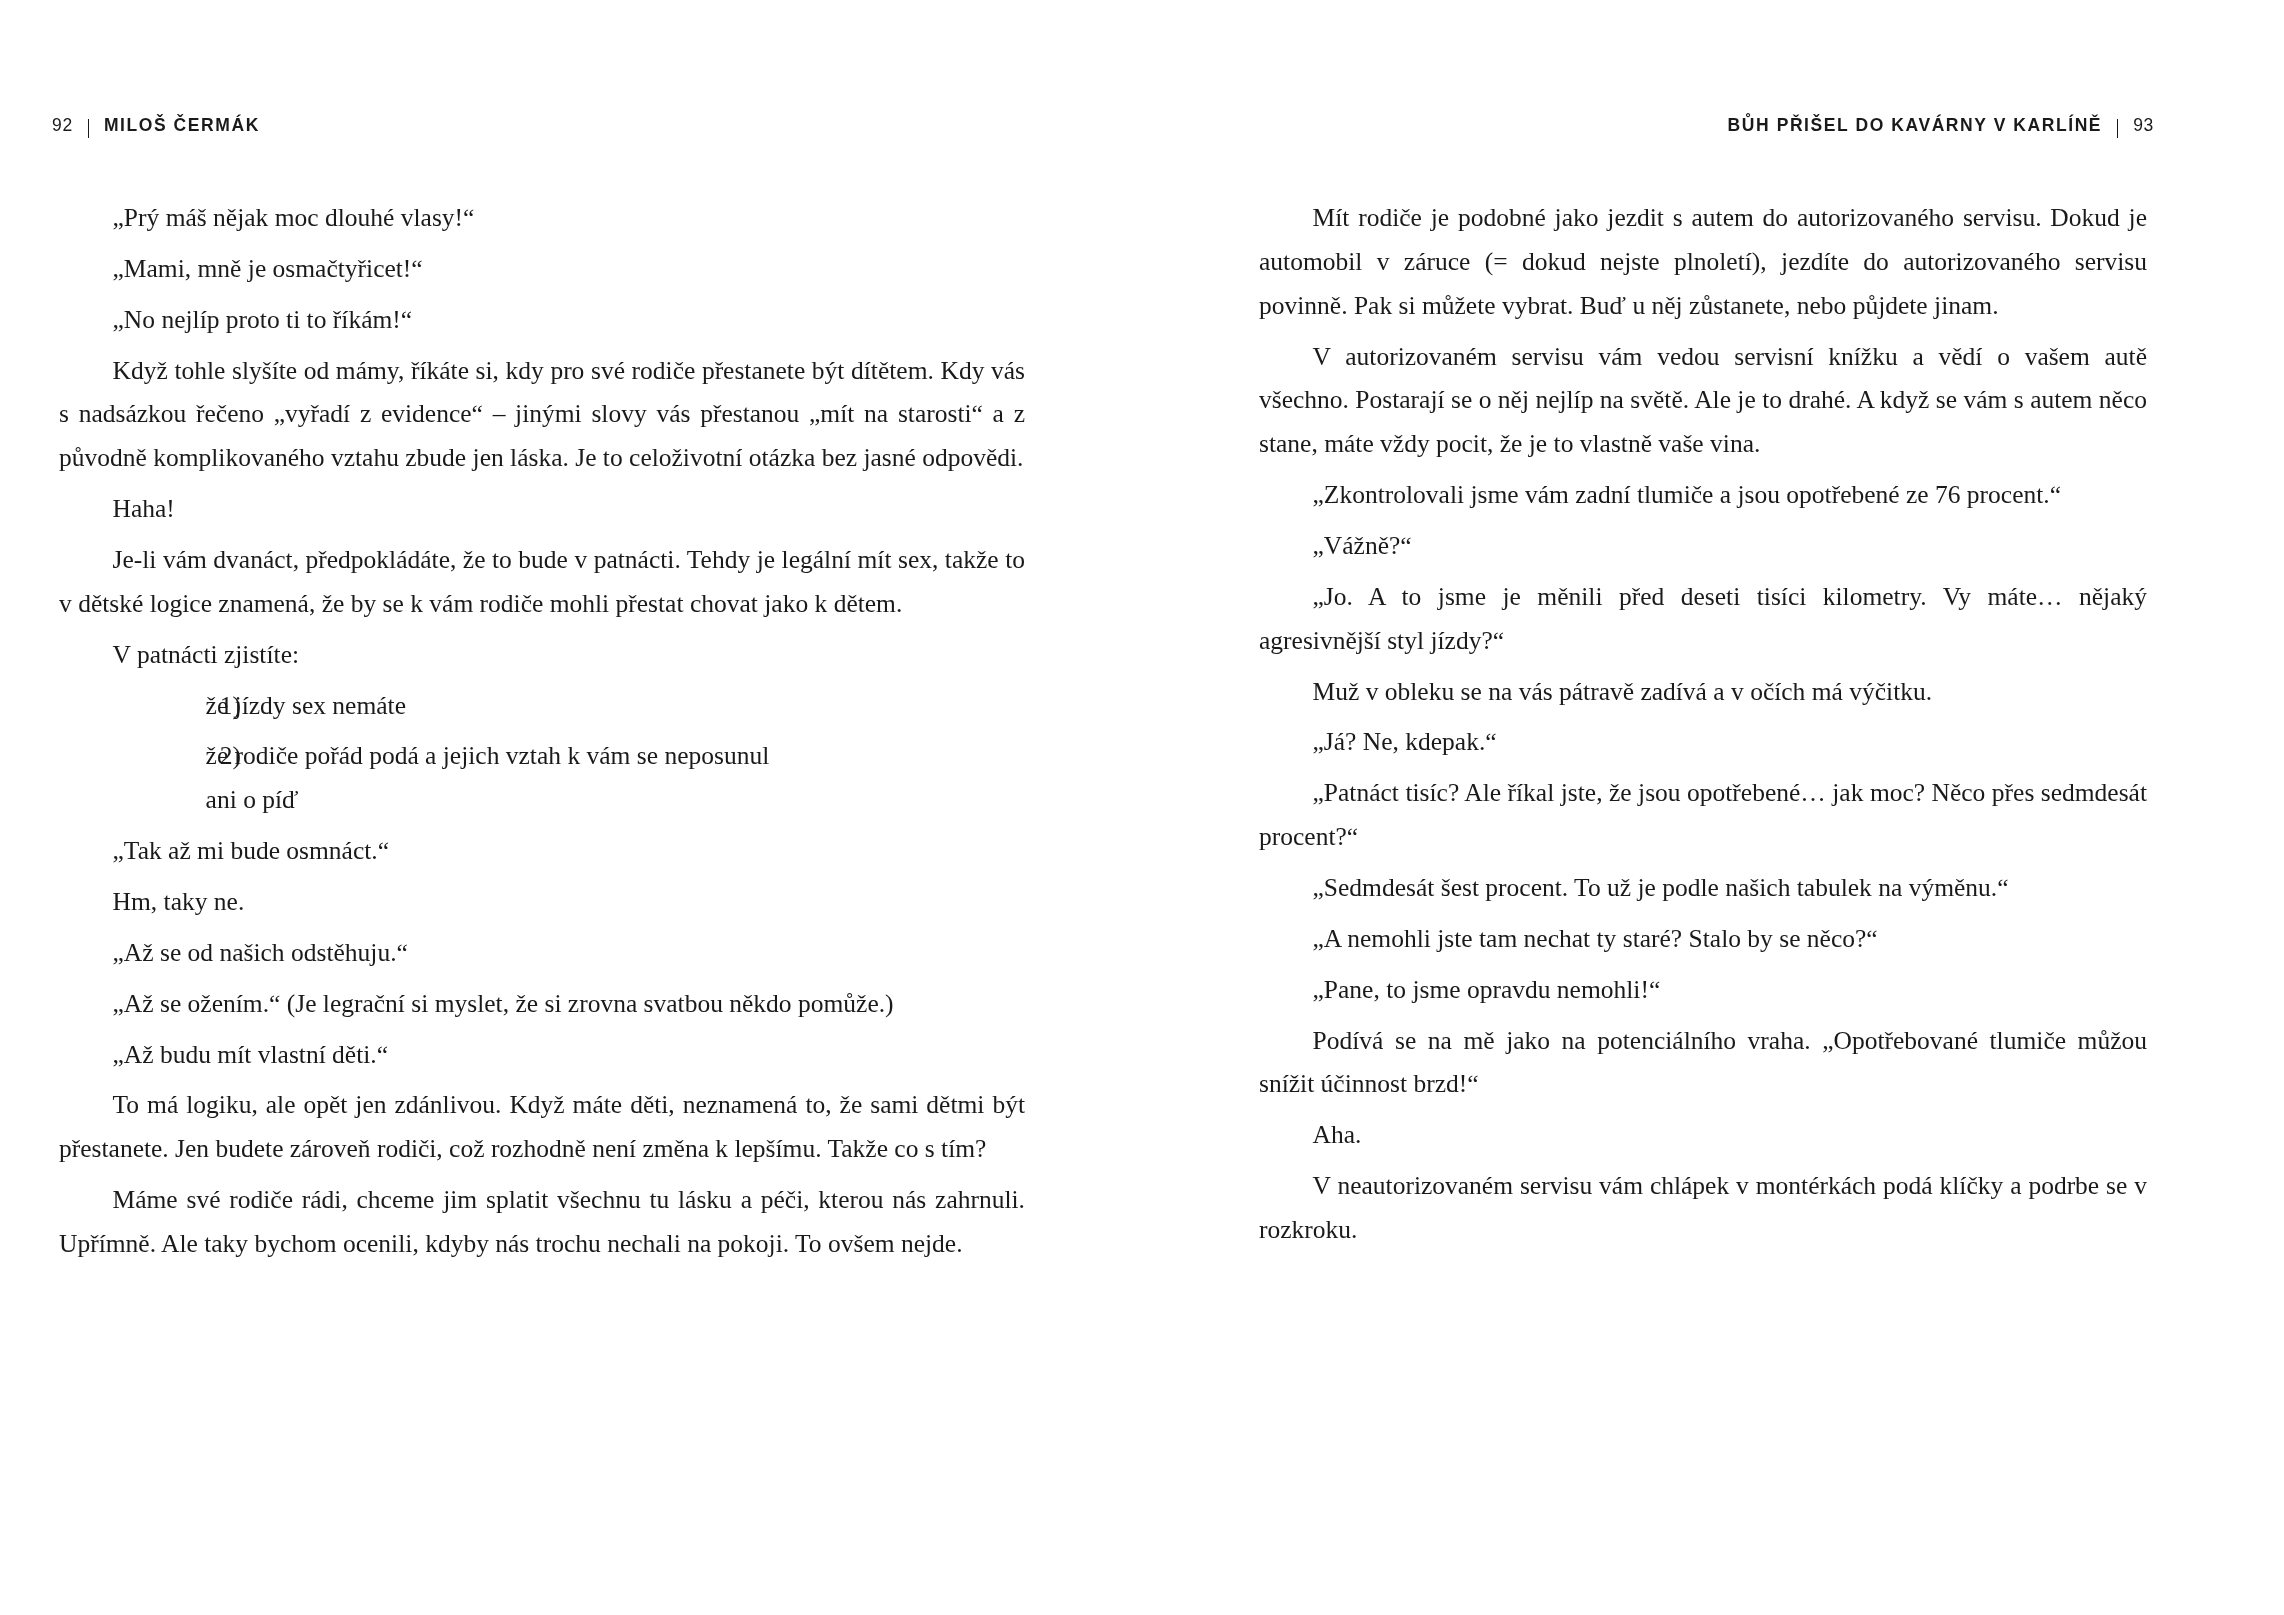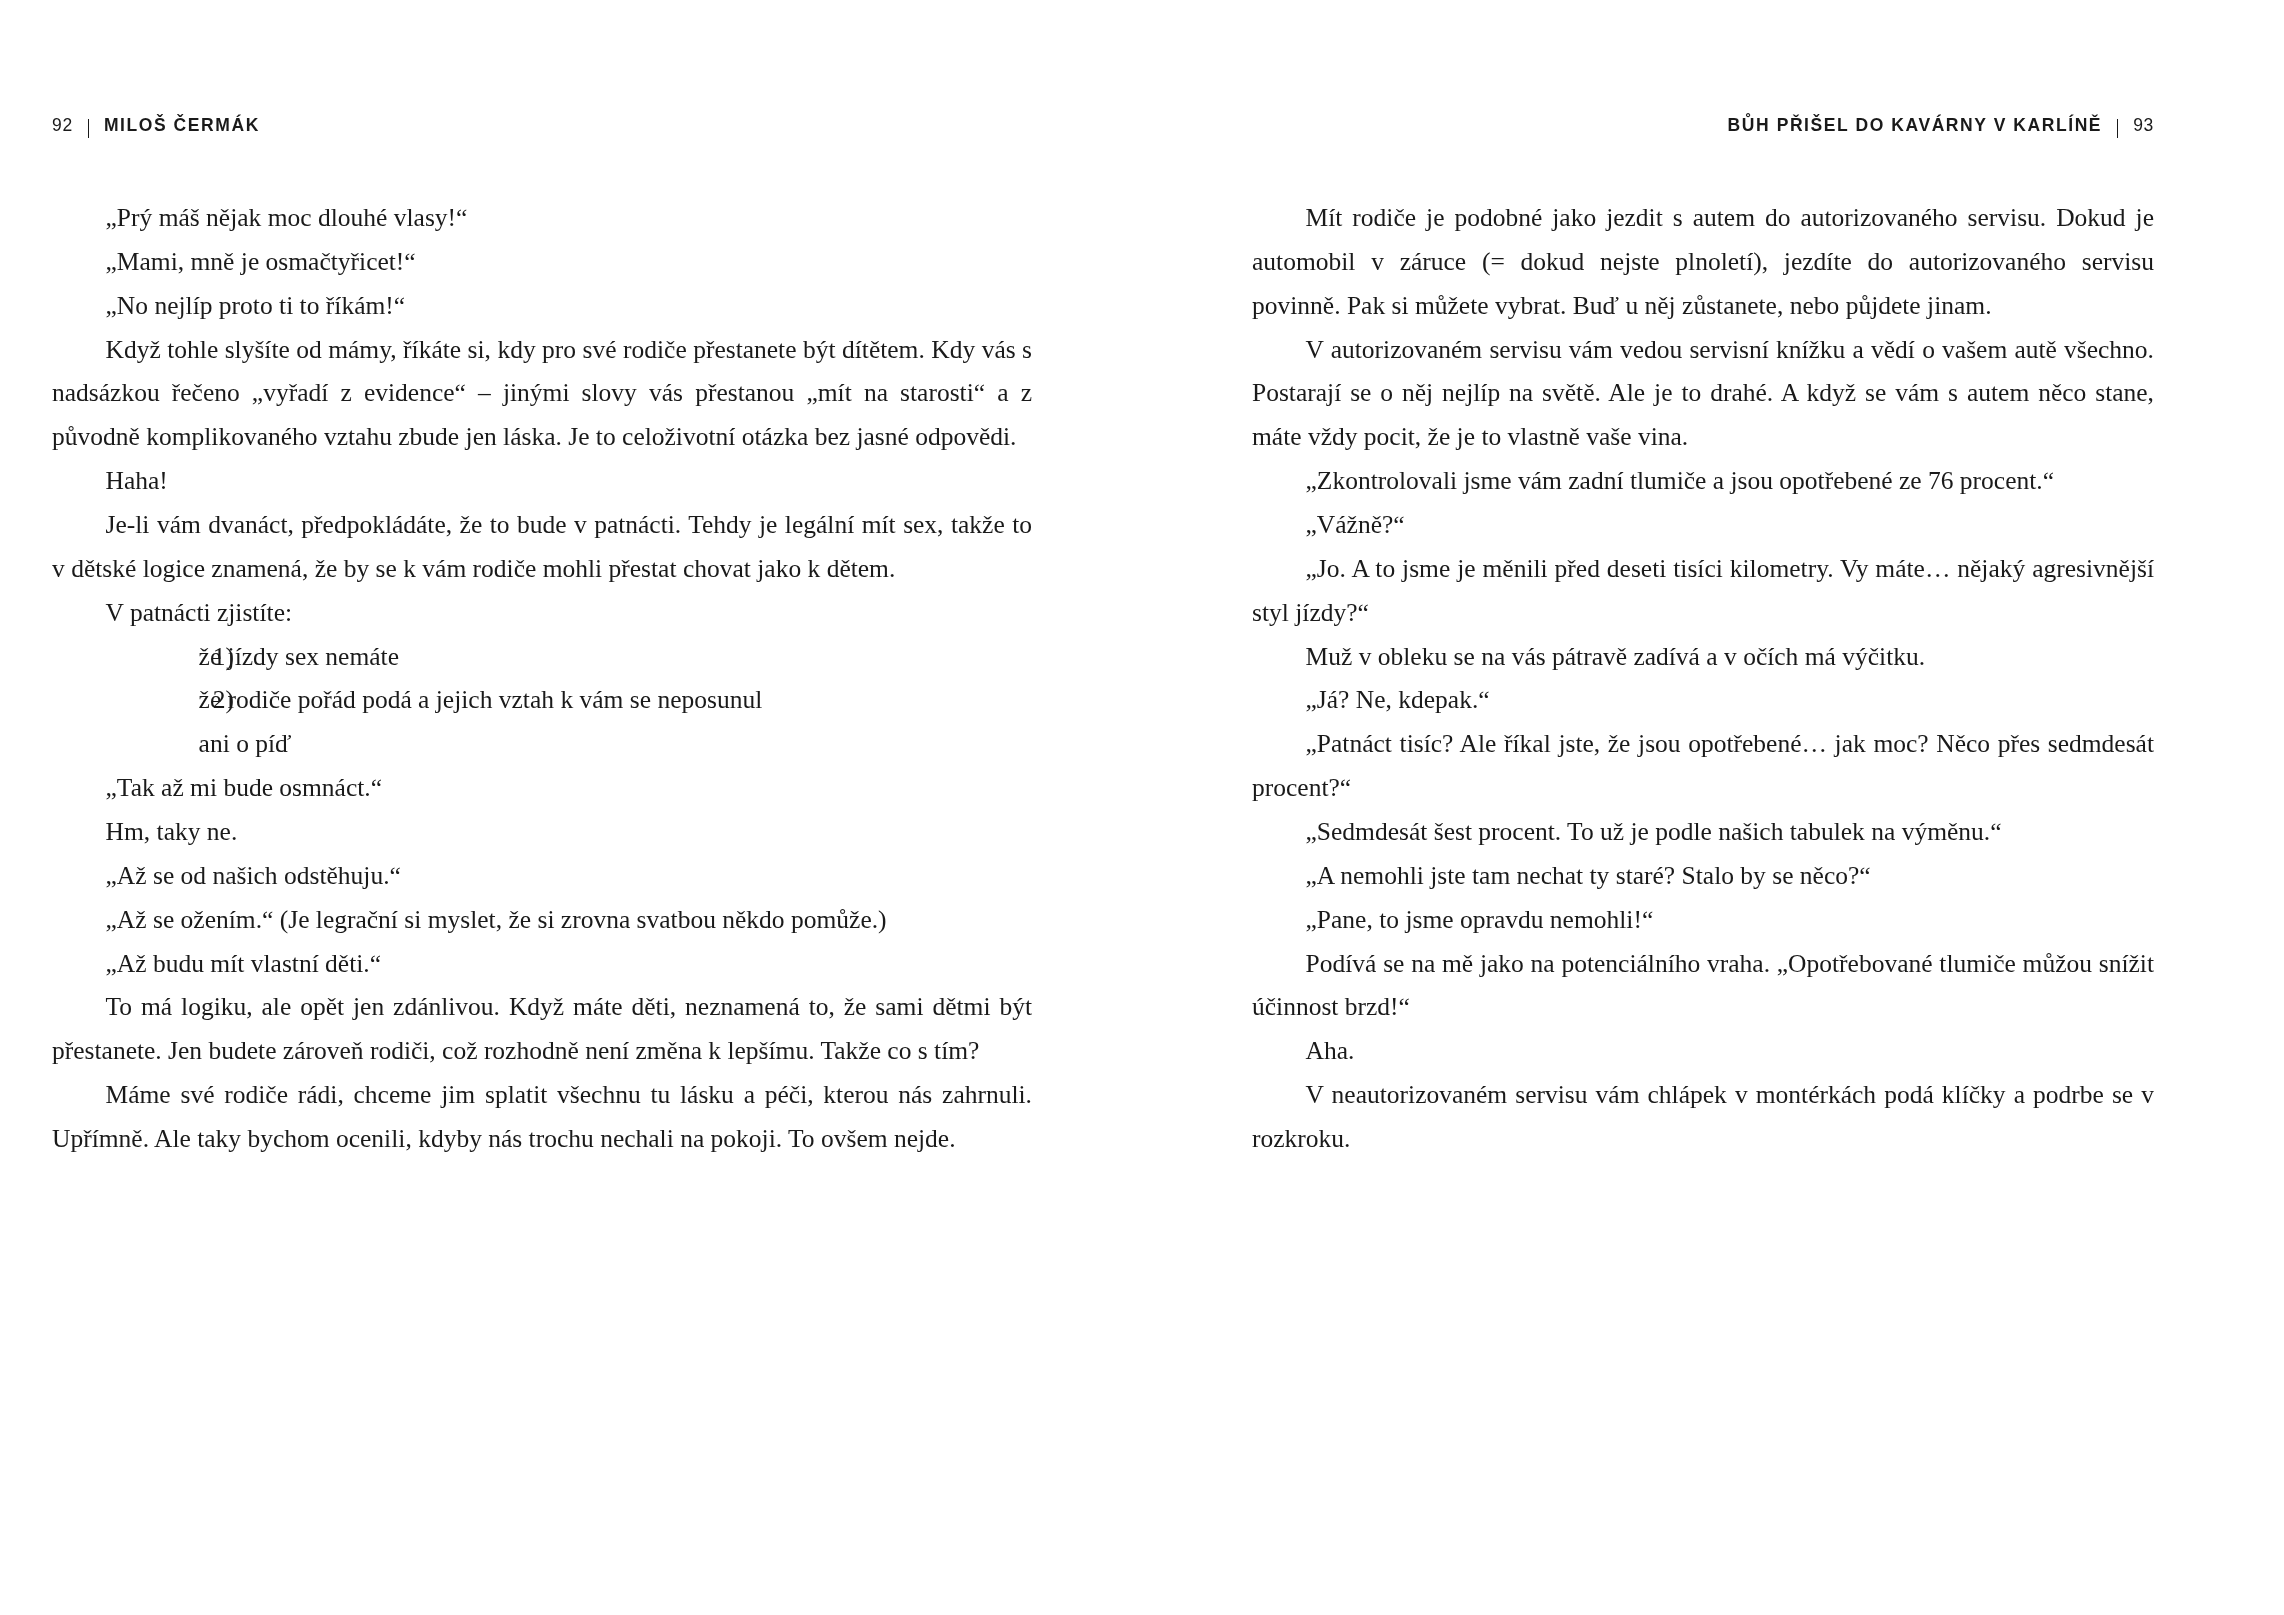--- a/index.html
+++ b/index.html
@@ -64,21 +64,21 @@
   }
   .textblock {
     margin-top: 56px;
     font-size: 25.5px;
     line-height: 1.72;
     text-align: justify;
     text-justify: inter-word;
     hyphens: manual;
   }
   .textblock p {
-    margin: 0;
+    margin: 7px;
     text-indent: 2.1em;
   }
   .listline {
     display: block;
     text-indent: 0;
     padding-left: 2.1em;
     text-align: left;
   }
   .listline .num {
     display: inline-block;

